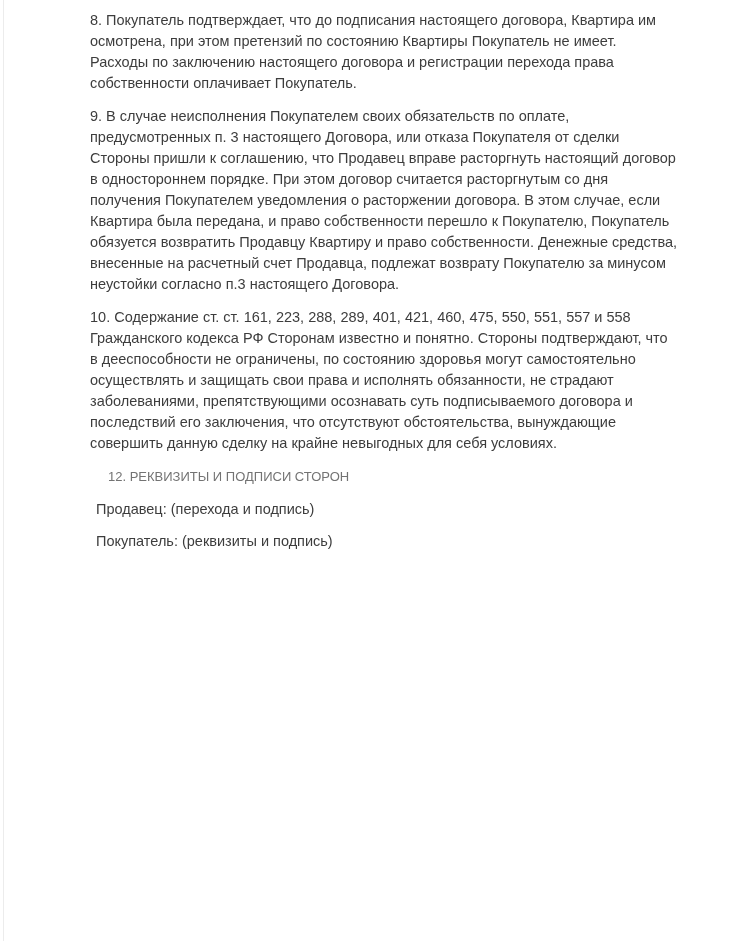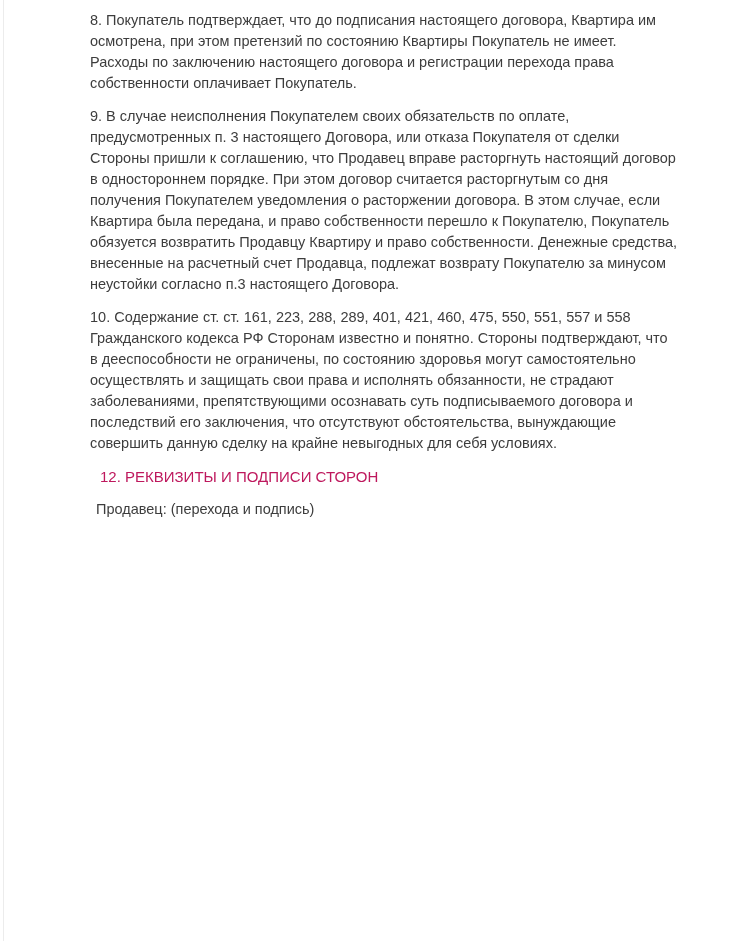--- a/index.html
+++ b/index.html
@@ -40,38 +40,39 @@
     text-align: left;
   }
   .para {
     margin: 0 0 12px 0;
     padding: 0;
   }
   .section-block {
     padding-left: 6px;
   }
   .heading {
-    margin: 8px 0 12px 4px;
+    margin: 8px 0 12px 12px;
     padding: 0;
-    font-size: 15px;
+    font-size: 13px;
     font-weight: normal;
-    color: #be185d;
+    color: #737373;
   }
   .sig {
     margin: 0 0 11px 0;
     padding: 0;
   }
 </style>
 </head>
 <body>
 
 <div class="page">
   <div class="scan-edge"></div>
   <div class="content">
     <p class="para">8. Покупатель подтверждает, что до подписания настоящего договора, Квартира им осмотрена, при этом претензий по состоянию Квартиры Покупатель не имеет. Расходы по заключению настоящего договора и регистрации перехода права собственности оплачивает Покупатель.</p>
     <p class="para">9. В случае неисполнения Покупателем своих обязательств по оплате, предусмотренных п. 3 настоящего Договора, или отказа Покупателя от сделки Стороны пришли к соглашению, что Продавец вправе расторгнуть настоящий договор в одностороннем порядке. При этом договор считается расторгнутым со дня получения Покупателем уведомления о расторжении договора. В этом случае, если Квартира была передана, и право собственности перешло к Покупателю, Покупатель обязуется возвратить Продавцу Квартиру и право собственности. Денежные средства, внесенные на расчетный счет Продавца, подлежат возврату Покупателю  за минусом неустойки согласно п.3 настоящего Договора.</p>
     <p class="para">10. Содержание ст. ст. 161, 223, 288, 289, 401, 421, 460, 475, 550, 551, 557 и 558 Гражданского кодекса РФ Сторонам известно и понятно. Стороны подтверждают, что в дееспособности не ограничены, по состоянию здоровья могут самостоятельно осуществлять и защищать свои права и исполнять обязанности, не страдают заболеваниями, препятствующими осознавать суть подписываемого договора и последствий его заключения, что отсутствуют обстоятельства, вынуждающие совершить данную сделку на крайне невыгодных для себя условиях.</p>
     <div class="section-block">
       <p class="heading">12. РЕКВИЗИТЫ И ПОДПИСИ СТОРОН</p>
       <p class="sig">Продавец: (перехода и подпись)</p>
+      <p class="sig">Покупатель: (реквизиты и подпись)</p>
     </div>
   </div>
 </div>
 
 </body></html>

